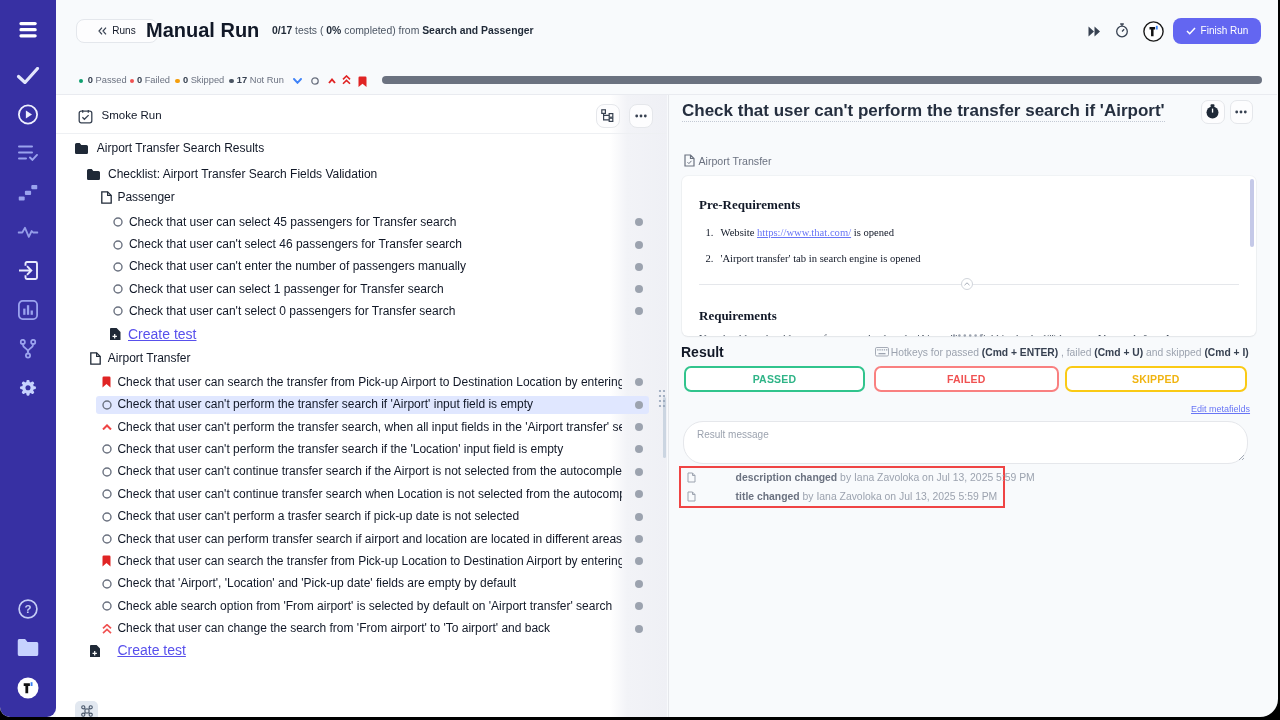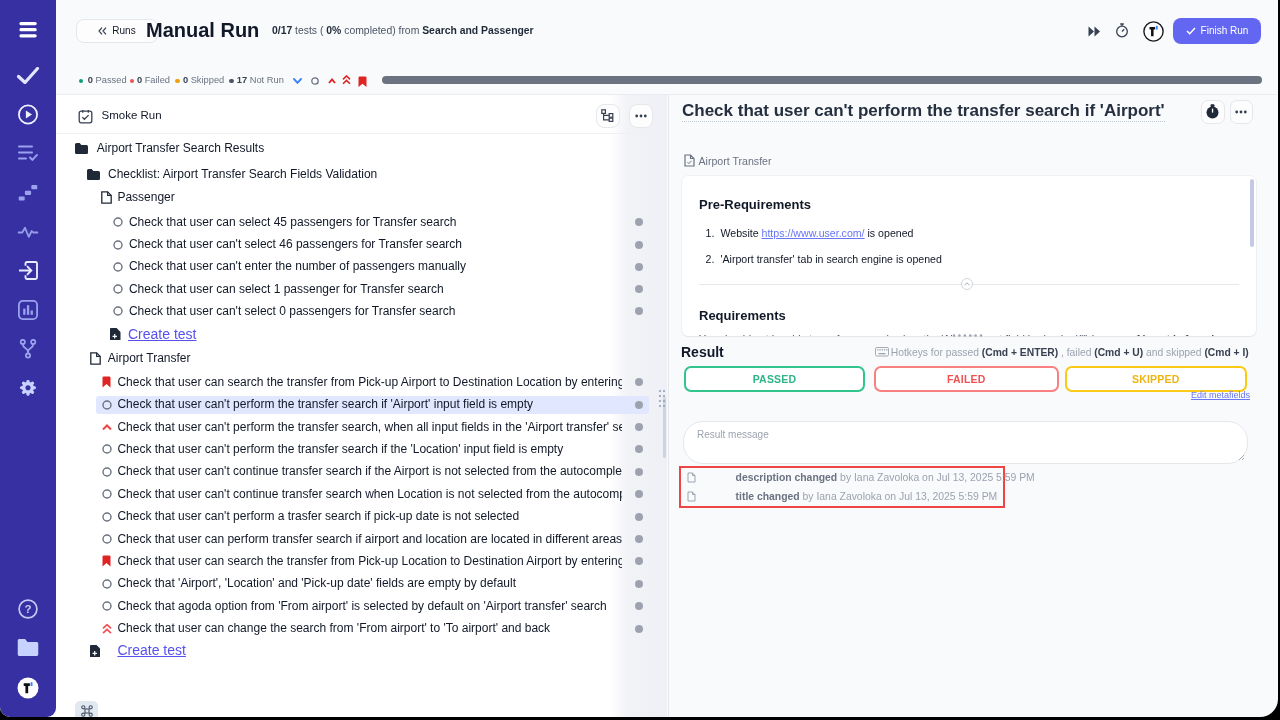--- a/index.html
+++ b/index.html
@@ -46,33 +46,33 @@
     background:#e0e7ff; border-radius:3px; }
   .clip2 { overflow:hidden; width:505px; }
   .link { color:#5850ec; text-decoration:underline; font-size:14px; }
   #lp-scroll { position:absolute; left:662.5px; top:397px; width:3.5px; height:61px; background:#cbd5e1; border-radius:2px;}
   
   #rp-title { position:absolute; left:682px; top:98px; font-size:17px;
     font-weight:700; color:#252f3f; line-height:25.3px; }
   #rp-title .ul { border-bottom:1.5px dotted #c3c9d4; padding-bottom:1px;}
   #rp-sub { position:absolute; left:698.5px; top:154.5px; font-size:10.6px; color:#6b7280; }
   #card { position:absolute; left:681.5px; top:176px; width:574.5px; height:159.5px;
-    background:#fff; border-radius:6px; box-shadow:0 0 0 1px rgba(15,23,42,0.03), 0 1px 2px rgba(15,23,42,0.06); overflow:hidden;}
+    background:#fff; border-radius:6px; box-shadow:0 0 0 1px rgba(15,23,42,0.03), 0 1px 2px rgba(15,23,42,0.06); overflow:hidden;font-family:Liberation Serif, serif;}
   #card h3 { font-size:13px; color:#111827; position:absolute; }
   #card-scroll { position:absolute; left:1249.5px; top:179px; width:4.5px; height:68px; background:#c5c9e8; border-radius:2.2px; }
   .itm { position:absolute; font-size:10.6px; color:#111827; white-space:pre; }
   #result-h { position:absolute; left:681px; top:344px; font-size:14px; font-weight:700; color:#111827; }
   #hotkeys { position:absolute; left:890.8px; top:346.5px; font-size:10.3px; color:#9ca3af; white-space:pre;}
   #hotkeys b { color:#374151; }
   .resbtn { position:absolute; top:366.3px; height:25.7px; border-radius:7px; font-size:10.5px;
     font-weight:700; display:flex; align-items:center; justify-content:center; background:#fff; letter-spacing:0.2px;}
   #b-pass { left:684px; width:181px; border:2px solid #31c48d; color:#2fb487; }
   #b-fail { left:874px; width:184.5px; border:2px solid #f98080; color:#f05252; }
   #b-skip { left:1064.5px; width:182.5px; border:2px solid #faca15; color:#f0b411; }
-  #editmeta { position:absolute; left:1191px; top:390px; font-size:9px; color:#6875f5; text-decoration:underline;}
+  #editmeta { position:absolute; left:1191px; top:404px; font-size:9px; color:#6875f5; text-decoration:underline;}
   #msgbox { position:absolute; left:683px; top:421px; width:565px; height:42.5px; background:#fff;
     border:1px solid #e5e7eb; border-radius:20px; }
   #msgbox span { position:absolute; left:13px; top:7px; font-size:10px; color:#9ca3af; }
   #redbox { position:absolute; left:679px; top:466px; width:325.5px; height:42px; border:2.5px solid #ef4444; }
   .histrow { position:absolute; font-size:10.4px; color:#9ca3af; white-space:pre;padding-left:37px;}
   .histrow b { color:#6b7280; }
   #cmdbtn { position:absolute; left:75px; top:701px; width:23px; height:19px;
     background:#e2e8f0; border-radius:5px 5px 0 0; display:flex; align-items:center; justify-content:center;}
 </style>
 </head>
@@ -255,21 +255,21 @@
       <div class="trow clip2" style="left:117.4px;top:553.9px">Check that user can search the transfer from Pick-up Location to Destination Airport by entering the</div>
       <div class="tdot" style="top:557.3px"></div>
       <svg class="ticon" style="left:101.6px;top:578.8px" width="10" height="10" viewBox="0 0 10 10">
         <circle cx="5" cy="5" r="4" fill="none" stroke="#6b7280" stroke-width="1.4"></circle>
       </svg>
       <div class="trow clip2" style="left:117.4px;top:576.3px">Check that 'Airport', 'Location' and 'Pick-up date' fields are empty by default</div>
       <div class="tdot" style="top:579.6999999999999px"></div>
       <svg class="ticon" style="left:101.6px;top:601.2px" width="10" height="10" viewBox="0 0 10 10">
         <circle cx="5" cy="5" r="4" fill="none" stroke="#6b7280" stroke-width="1.4"></circle>
       </svg>
-      <div class="trow clip2" style="left:117.4px;top:598.7px">Check that agoda option from 'From airport' is selected by default on 'Airport transfer' search</div>
+      <div class="trow clip2" style="left:117.4px;top:598.7px">Check able search option from 'From airport' is selected by default on 'Airport transfer' search</div>
       <div class="tdot" style="top:602.1px"></div>
       <svg class="ticon" style="left:101.6px;top:623.5999999999999px" width="10" height="10" viewBox="0 0 10 10">
         <path d="M1 4.4 L5 0.7 L9 4.4 M1 9.2 L5 5.5 L9 9.2" fill="none" stroke="#f05252" stroke-width="1.7"></path>
       </svg>
       <div class="trow clip2" style="left:117.4px;top:621.0999999999999px">Check that user can change the search from 'From airport' to 'To airport' and back</div>
       <div class="tdot" style="top:624.4999999999999px"></div>
       <svg class="ticon" style="left:89.6px;top:644.6px" width="10.5" height="12.5" viewBox="0 0 10.5 12.5">
         <path d="M0.9 0 h5.7 l3.9 3.9 v7.7 a0.9 0.9 0 0 1 -0.9 0.9 H0.9 a0.9 0.9 0 0 1 -0.9 -0.9 V0.9 A0.9 0.9 0 0 1 0.9 0 z" fill="#1f2937"></path>
         <path d="M2.5 8.3 h4.4 M4.7 6.1 v4.4" stroke="#fff" stroke-width="1.2"></path>
       </svg>
@@ -296,21 +296,21 @@
           <circle cx="1.7" cy="2" r="1.4"></circle>
           <circle cx="6" cy="2" r="1.4"></circle>
           <circle cx="10.3" cy="2" r="1.4"></circle>
         </g>
       </svg>
     </div>
 
   <div id="card">
     <h3 style="left:17.5px;top:20.5px">Pre-Requirements</h3>
     <div class="itm" style="left:24px;top:51px">1.</div>
-    <div class="itm" style="left:39px;top:51px">Website <span style="color:#6875f5;text-decoration:underline">https://www.user.com/</span> is opened</div>
+    <div class="itm" style="left:39px;top:51px">Website <span style="color:#6875f5;text-decoration:underline">https://www.that.com/</span> is opened</div>
     <div class="itm" style="left:24px;top:76.5px">2.</div>
     <div class="itm" style="left:39px;top:76.5px">'Airport transfer' tab in search engine is opened</div>
     <div style="position:absolute;left:17px;top:108.4px;width:540px;height:1px;background:#e5e7eb"></div>
     <div style="position:absolute;left:279px;top:102.4px;width:12px;height:12px;border:1px solid #d1d5db;border-radius:50%;background:#fff"></div>
       <svg style="position:absolute;left:282px;top:105.9px" width="6" height="4" viewBox="0 0 6 4">
         <path d="M0.5 3.2 L3 0.8 L5.5 3.2" fill="none" stroke="#9ca3af" stroke-width="0.9"></path>
       </svg>
     <h3 style="left:17.5px;top:131.5px">Requirements</h3>
     <div class="itm" style="left:17.5px;top:156.5px;width:520px;color:#4b5563">You should not be able to perform search when the 'Airport' input field is checked('') because <b>Airport is found</b></div>
   </div>

